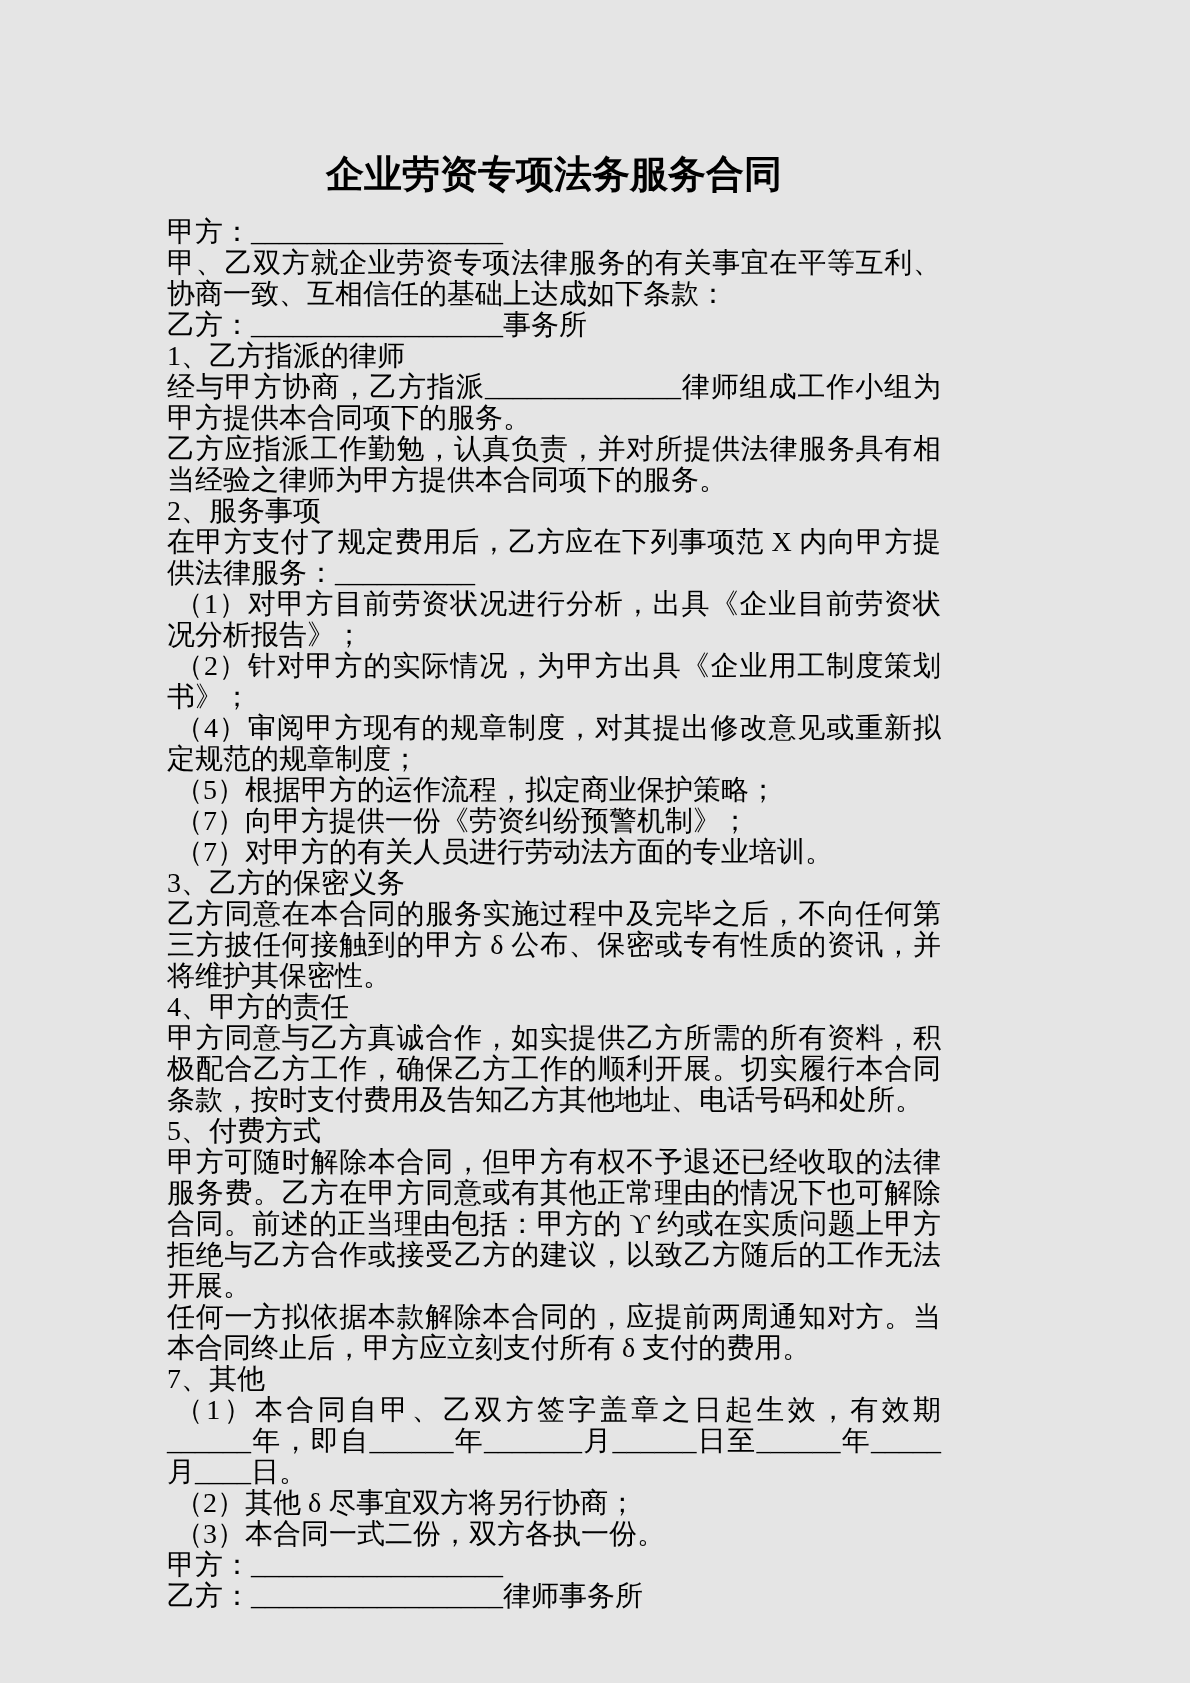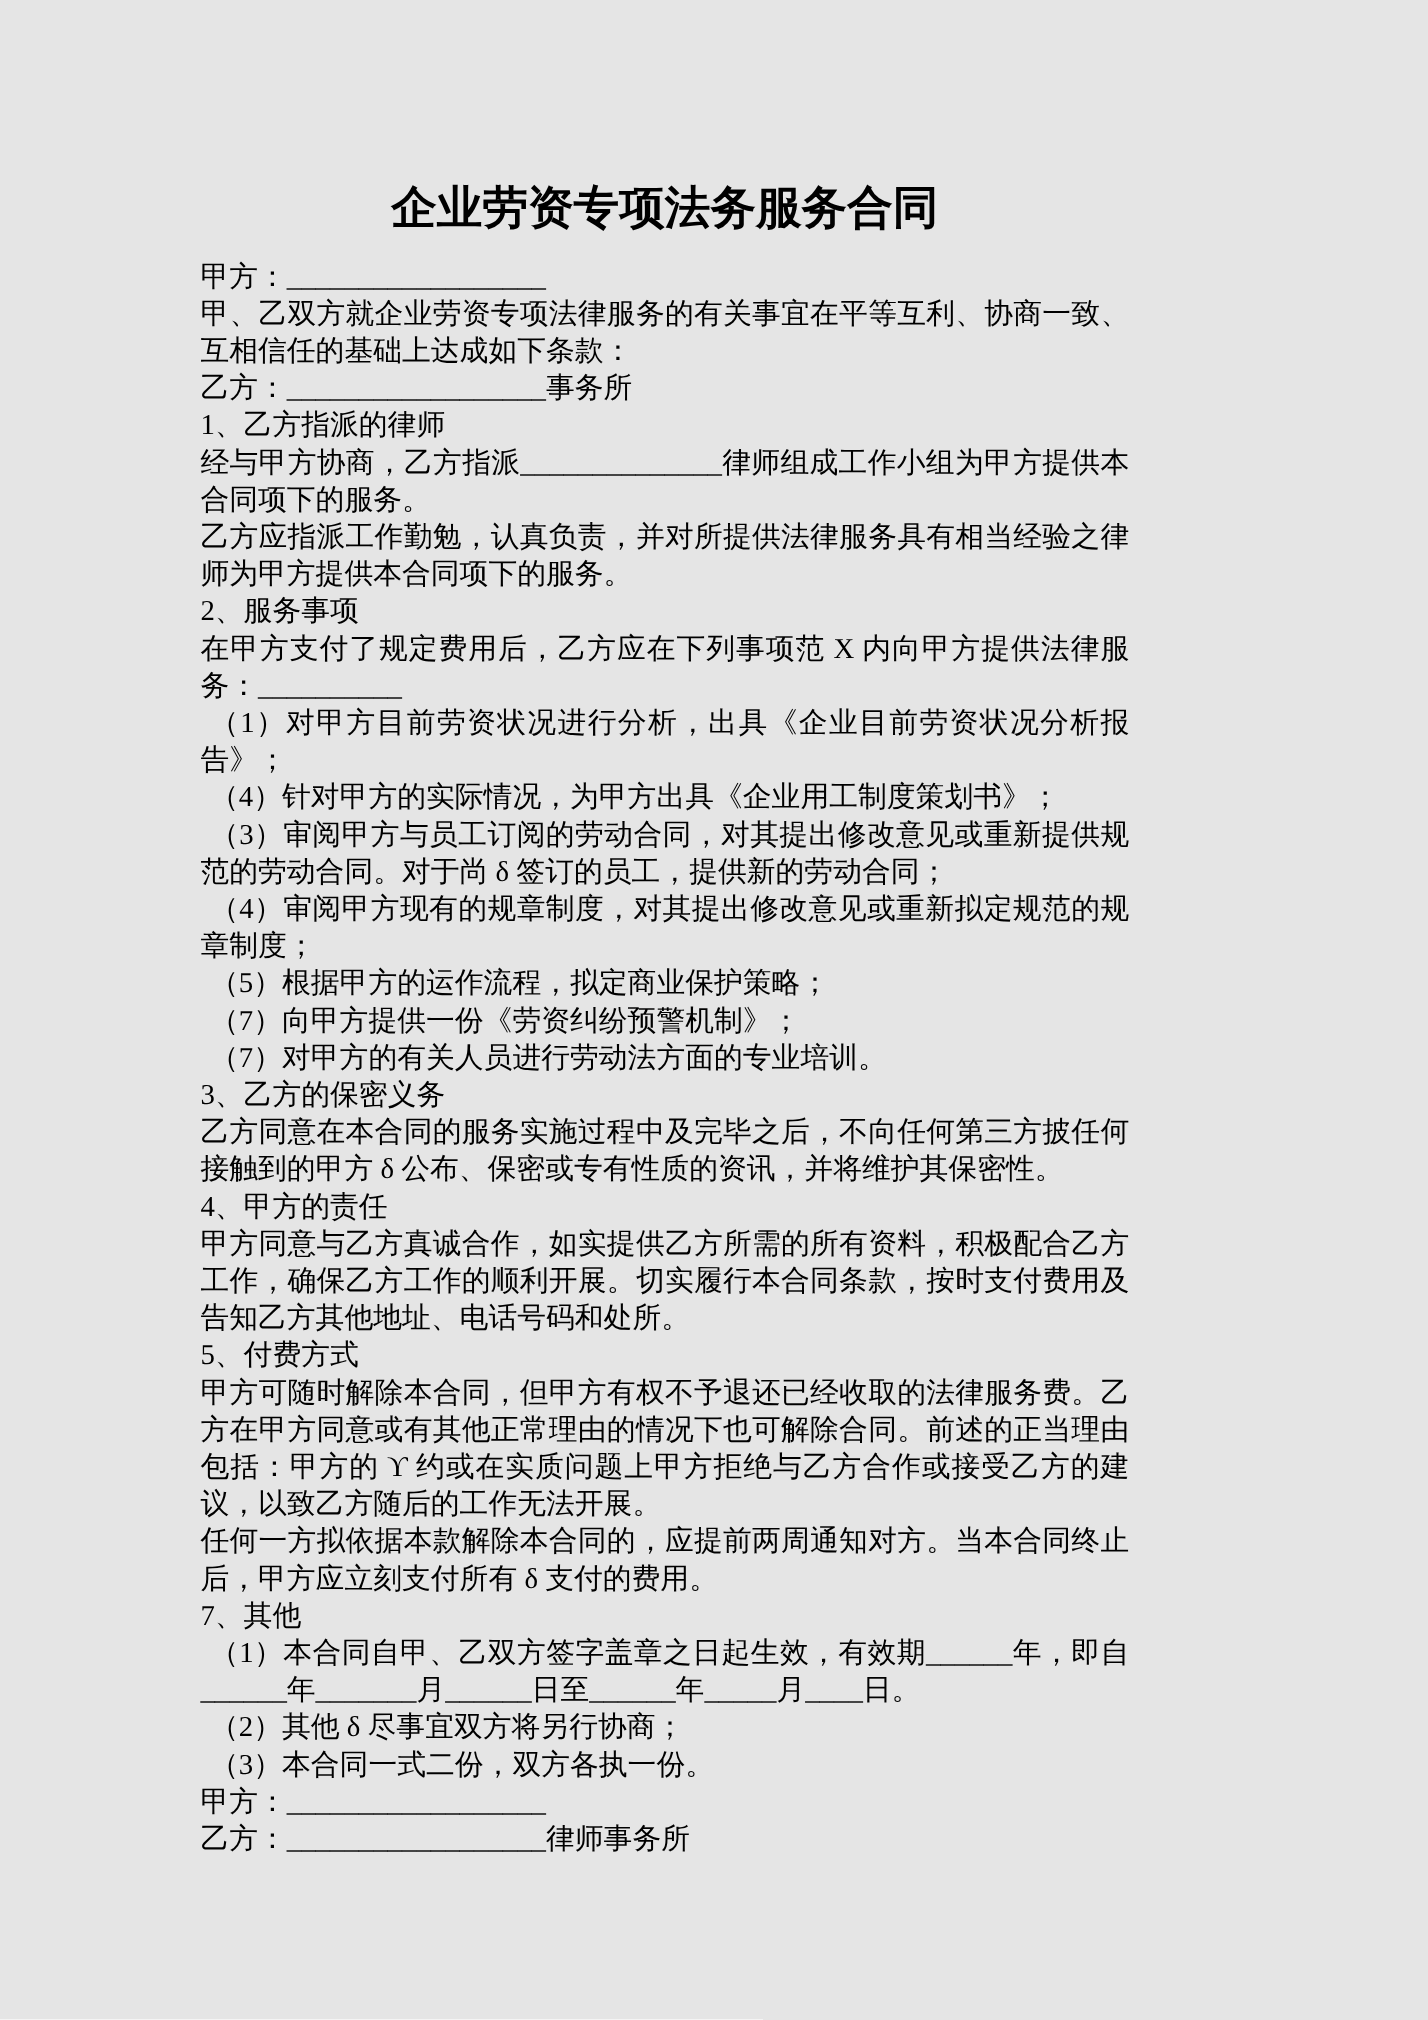--- a/index.html
+++ b/index.html
@@ -26,21 +26,21 @@
   .doc-title {
     margin: 0 0 18px 0;
     font-size: 38px;
     line-height: 48px;
     font-weight: bold;
     text-align: center;
     color: #000000;
   }
   .content p {
     margin: 0;
-    font-size: 24px;
+    font-size: 28px;
     line-height: 31px;
     text-align: justify;
     word-break: normal;
     color: #000000;
   }
   .item {
     text-indent: 8px;
   }
 </style>
 </head>
@@ -54,22 +54,21 @@
     <p>甲、乙双方就企业劳资专项法律服务的有关事宜在平等互利、协商一致、互相信任的基础上达成如下条款：</p>
     <p>乙方：__________________事务所</p>
 
     <p>1、乙方指派的律师</p>
     <p>经与甲方协商，乙方指派______________律师组成工作小组为甲方提供本合同项下的服务。</p>
     <p>乙方应指派工作勤勉，认真负责，并对所提供法律服务具有相当经验之律师为甲方提供本合同项下的服务。</p>
 
     <p>2、服务事项</p>
     <p>在甲方支付了规定费用后，乙方应在下列事项范 X 内向甲方提供法律服务：__________</p>
     <p class="item">（1）对甲方目前劳资状况进行分析，出具《企业目前劳资状况分析报告》；</p>
-    <p class="item">（4）针对甲方的实际情况，为甲方出具《企业用工制度策划书》；</p>
-    <p class="item">（3）审阅甲方与员工订阅的劳动合同，对其提出修改意见或重新提供规范的劳动合同。对于尚 δ 签订的员工，提供新的劳动合同；</p>
+    <p class="item">（2）针对甲方的实际情况，为甲方出具《企业用工制度策划书》；</p>
     <p class="item">（4）审阅甲方现有的规章制度，对其提出修改意见或重新拟定规范的规章制度；</p>
     <p class="item">（5）根据甲方的运作流程，拟定商业保护策略；</p>
     <p class="item">（7）向甲方提供一份《劳资纠纷预警机制》；</p>
     <p class="item">（7）对甲方的有关人员进行劳动法方面的专业培训。</p>
 
     <p>3、乙方的保密义务</p>
     <p>乙方同意在本合同的服务实施过程中及完毕之后，不向任何第三方披任何接触到的甲方 δ 公布、保密或专有性质的资讯，并将维护其保密性。</p>
 
     <p>4、甲方的责任</p>
     <p>甲方同意与乙方真诚合作，如实提供乙方所需的所有资料，积极配合乙方工作，确保乙方工作的顺利开展。切实履行本合同条款，按时支付费用及告知乙方其他地址、电话号码和处所。</p>

